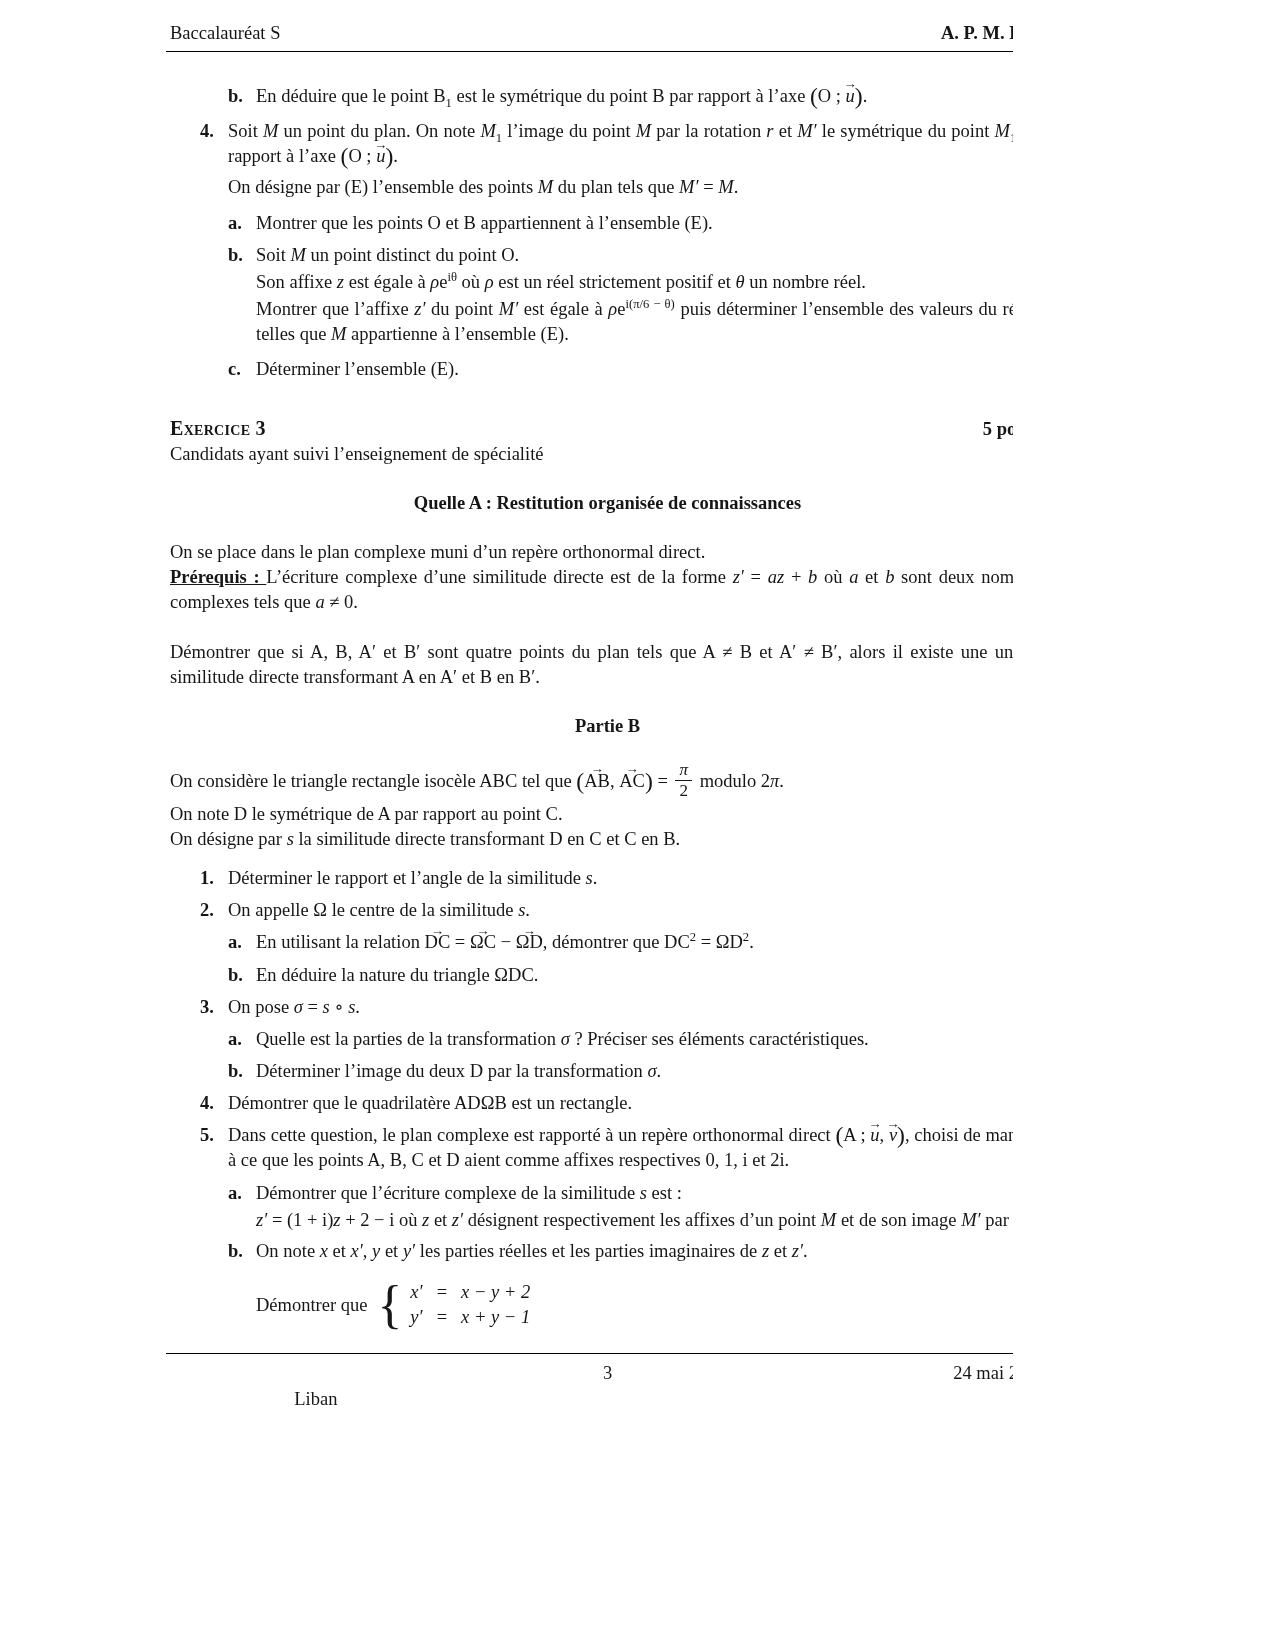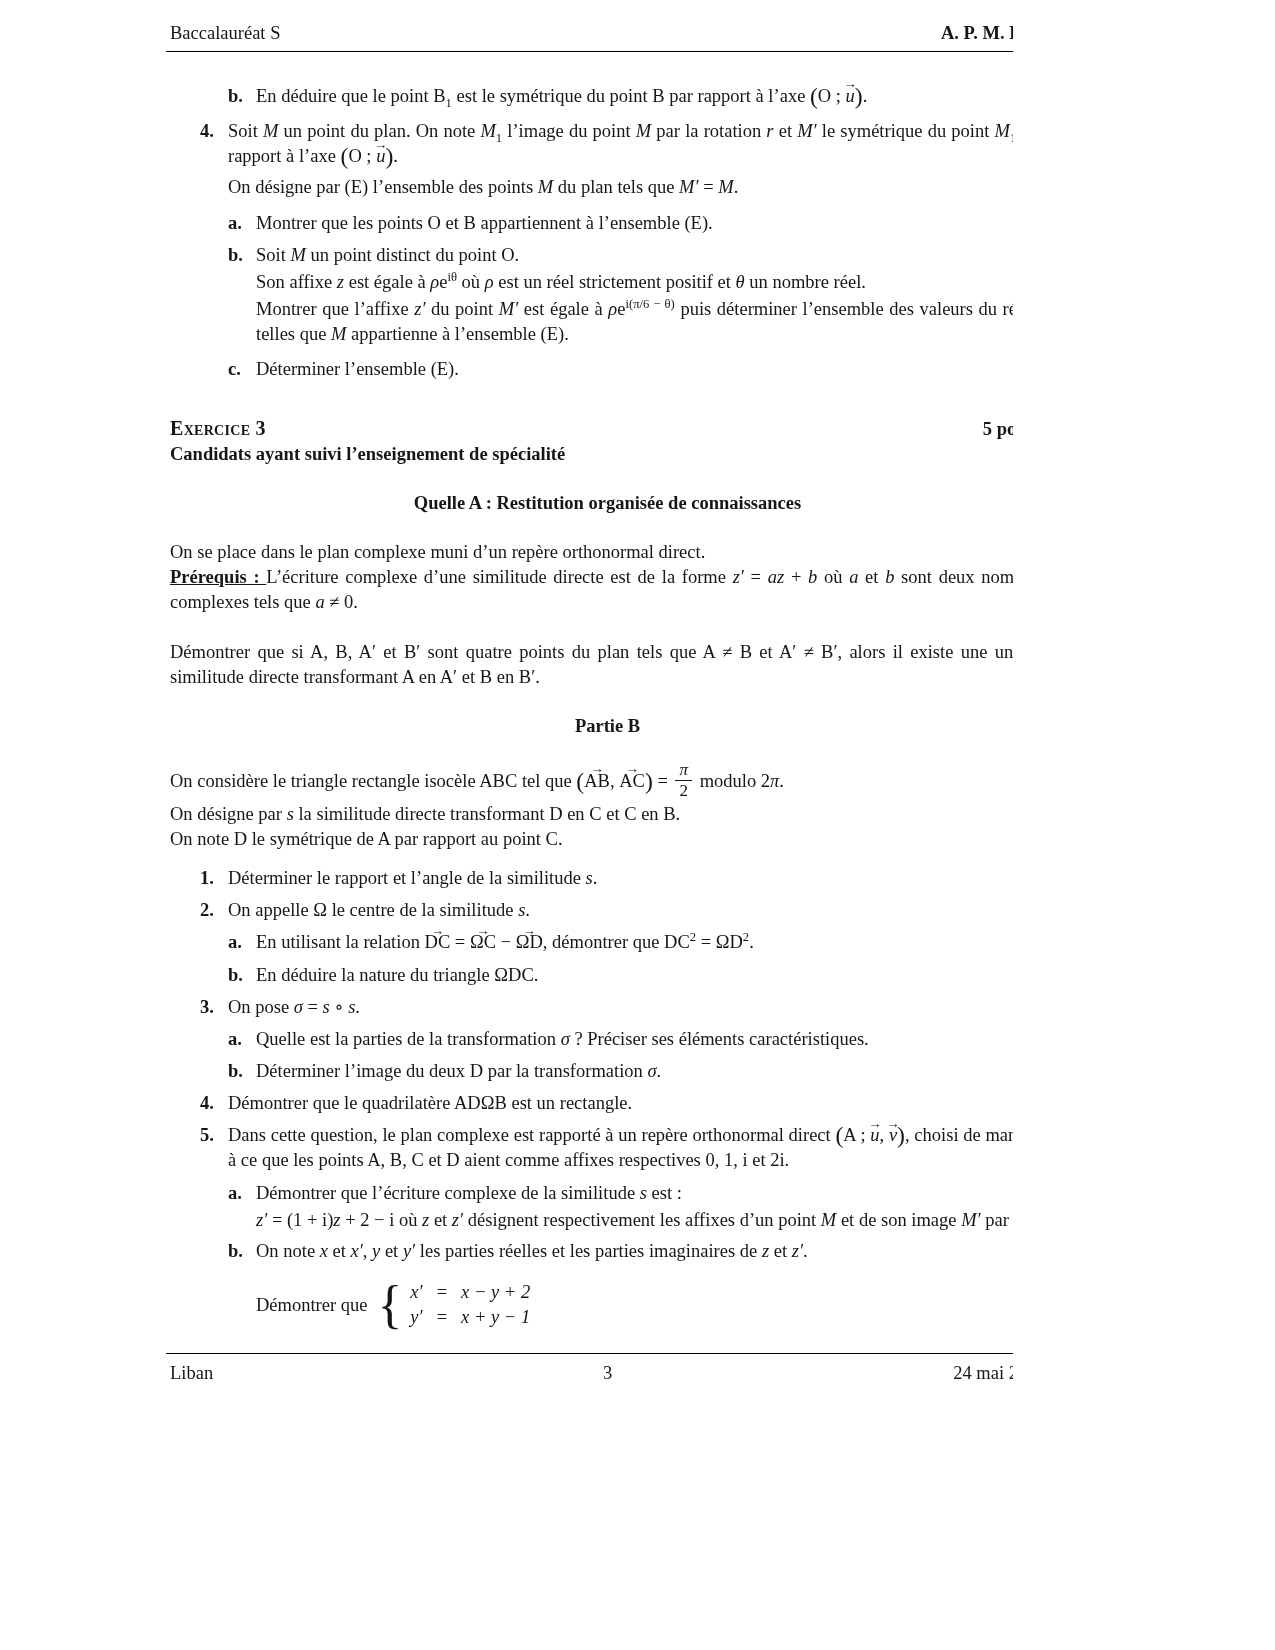--- a/index.html
+++ b/index.html
@@ -23,21 +23,21 @@
     padding: 0 63px 5px 4px;
     display: flex; justify-content: space-between; align-items: baseline;
   }
   .hdr-right { font-weight: bold; }
   .running-footer {
     position: absolute; top: 1353px; left: 166px; width: 942px;
     border-top: 1.8px solid #000;
     padding: 7px 63px 0 4px;
     display: flex;
   }
-  .ftr-left  { flex: 1; text-align: left; }
+  .ftr-left  { flex: 1; text-align: center; margin-top: 26px; }
   .ftr-center{ flex: 1; text-align: center; }
   .ftr-right { flex: 1; text-align: right; }
 
   
   .content { position: absolute; top: 84px; left: 170px; width: 875px; }
 
   
   .li { display: flex; margin-bottom: 7px; }
   .li .lbl { flex: 0 0 28px; font-weight: bold; }
   .li .body { flex: 1; text-align: justify; }
@@ -48,21 +48,21 @@
   .para { text-align: justify; }
   .gap-md { margin-bottom: 10px; }
   .gap-sm { margin-bottom: 6px; }
   .tight { margin-bottom: 2px; }
   .mt-sm { margin-top: 24px; }
 
   
   .ex-head { display: flex; justify-content: space-between; align-items: baseline; margin-top: 32px; text-align: center; }
   .ex-title { font-variant: small-caps; font-weight: bold; font-size: 20px; letter-spacing: 0.3px; }
   .ex-points { font-weight: bold; }
-  .ex-subtitle { font-weight: bold; margin-bottom: 24px; }
+  .ex-subtitle { font-weight: normal; margin-bottom: 24px; }
   .part-heading { text-align: center; font-weight: bold; margin: 24px 0; }
   .list { margin-top: 14px; }
 
   
   .seg-t { }
   .seg-b { font-weight: bold; text-decoration: underline; }
   .seg-v { font-style: italic; }
   .seg-sup { font-size: 0.68em; vertical-align: super; line-height: 0; }
   .seg-sub { font-size: 0.68em; vertical-align: sub; line-height: 0; }
   .seg-big { font-size: 1.28em; line-height: 0; vertical-align: -0.1em; }
@@ -143,22 +143,22 @@
     <div class="para"><span class="seg-t">On se place dans le plan complexe muni d’un repère orthonormal direct.</span></div>
     <div class="para"><span class="seg-b">Prérequis : </span><span class="seg-t">L’écriture complexe d’une similitude directe est de la forme </span><span class="seg-v">z′</span><span class="seg-t"> = </span><span class="seg-v">az</span><span class="seg-t"> + </span><span class="seg-v">b</span><span class="seg-t"> où </span><span class="seg-v">a</span><span class="seg-t"> et </span><span class="seg-v">b</span><span class="seg-t"> sont deux nombres complexes tels que </span><span class="seg-v">a</span><span class="seg-t"> ≠ 0.</span></div>
     <div class="para mt-sm"><span class="seg-t">Démontrer que si A, B, A′ et B′ sont quatre points du plan tels que A ≠ B et A′ ≠ B′, alors il existe une unique similitude directe transformant A en A′ et B en B′.</span></div>
 
     <div class="part-heading">Partie B</div>
 
     <div class="para"><span class="seg-t">On considère le triangle rectangle isocèle ABC tel que </span><span class="seg-big">(</span><span class="seg-vec">AB</span><span class="seg-t">, </span><span class="seg-vec">AC</span><span class="seg-big">)</span><span class="seg-t"> = </span><span class="frac">
           <span class="frac-num">π</span>
           <span class="frac-den">2</span>
         </span><span class="seg-t"> modulo 2</span><span class="seg-v">π</span><span class="seg-t">.</span></div>
+    <div class="para"><span class="seg-t">On note D le symétrique de A par rapport au point C.</span></div>
     <div class="para"><span class="seg-t">On désigne par </span><span class="seg-v">s</span><span class="seg-t"> la similitude directe transformant D en C et C en B.</span></div>
-    <div class="para"><span class="seg-t">On note D le symétrique de A par rapport au point C.</span></div>
 
     <div class="list">
 
       <div class="li lvl1">
         <span class="lbl">1.</span>
         <span class="body"><span class="seg-t">Déterminer le rapport et l’angle de la similitude </span><span class="seg-v">s</span><span class="seg-t">.</span></span>
       </div>
 
       <div class="li lvl1">
         <span class="lbl">2.</span>

